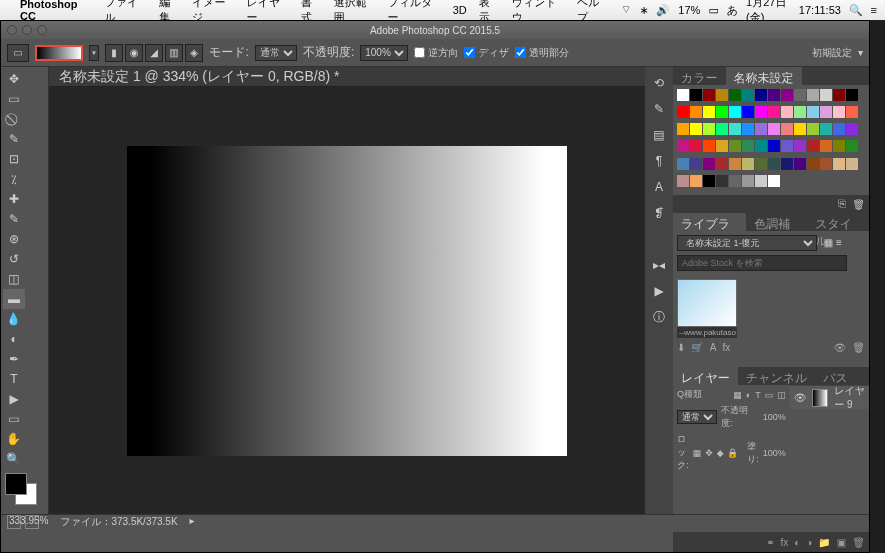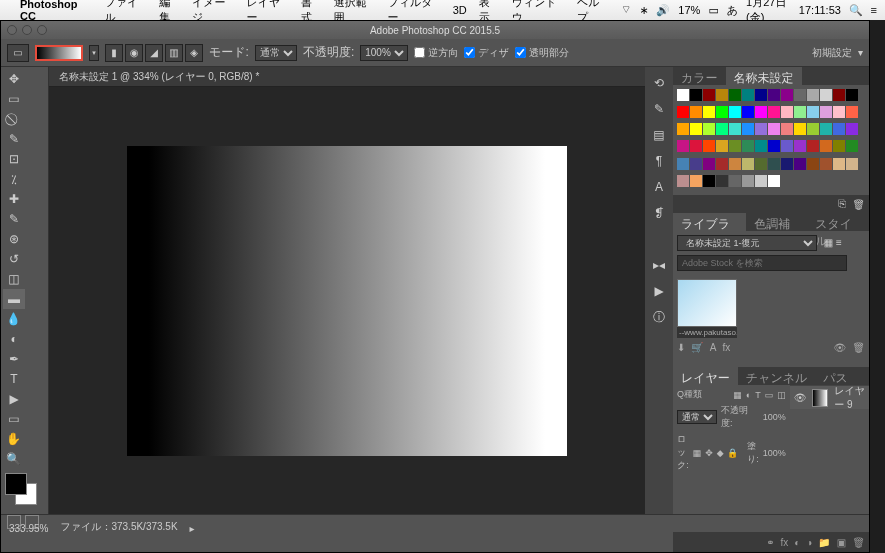--- a/index.html
+++ b/index.html
@@ -24,21 +24,21 @@
 .optbar .spacer{flex:1}
 .main{display:flex;height:447px}
 .tools{width:48px;background:#535353;border-right:1px solid #333;display:flex;flex-wrap:wrap;align-content:flex-start;padding:2px;gap:0}
 .tools .t{width:22px;height:20px;display:flex;align-items:center;justify-content:center;color:#ccc;font-size:12px;cursor:pointer}
 .tools .fgbg{width:40px;height:36px;position:relative;margin-top:4px}
 .tools .fg{position:absolute;width:22px;height:22px;background:#000;border:1px solid #888;top:0;left:2px}
 .tools .bg{position:absolute;width:22px;height:22px;background:#fff;border:1px solid #888;top:10px;left:12px}
 .tools .mini{width:40px;display:flex;gap:4px;margin-top:6px;padding-left:4px}
 .tools .mini span{width:14px;height:14px;border:1px solid #888}
 .doc{flex:1;background:#262626;position:relative}
-.tab{height:20px;background:#3a3a3a;display:flex;align-items:center;padding:0 10px;color:#ccc;font-size:10px;border-bottom:1px solid #222}
+.tab{height:20px;background:#3a3a3a;display:flex;align-items:center;padding:0 10px;color:#ccc;font-size:14px;border-bottom:1px solid #222}
 .canvas-area{position:absolute;top:20px;left:0;right:0;bottom:0;display:flex;align-items:center;justify-content:center;background:#262626}
 .canvas{width:440px;height:310px;background:linear-gradient(90deg,#000 0%,#000 5%,#fff 95%,#fff 100%)}
 .vtools{width:28px;background:#444;display:flex;flex-direction:column;align-items:center;gap:6px;padding-top:6px}
 .vtools span{width:20px;height:20px;color:#ccc;font-size:12px;display:flex;align-items:center;justify-content:center;cursor:pointer}
 .panels{width:196px;background:#535353;display:flex;flex-direction:column}
 .ptabs{height:18px;display:flex;background:#3a3a3a;font-size:12px}
 .ptabs span{padding:3px 8px;color:#999;cursor:pointer}
 .ptabs .active{background:#535353;color:#ddd}
 .swatches{padding:4px;display:flex;flex-wrap:wrap;gap:1px;height:110px;overflow:hidden}
 .sw{width:12px;height:12px;cursor:pointer}
@@ -49,21 +49,21 @@
 .thumb{width:60px;height:48px;background:linear-gradient(135deg,#a8d8f0,#fff);border:1px solid #666;margin-top:4px;position:relative}
 .thumb-lbl{font-size:8px;color:#aaa;background:#333;padding:1px 2px;width:60px;overflow:hidden;white-space:nowrap}
 .lib-icons{display:flex;gap:6px;color:#aaa;margin-top:4px;font-size:10px}
 .layers{flex:1;display:flex;flex-direction:row}
 .lay-opts{padding:3px 4px;display:flex;flex-direction:column;gap:3px}
 .lay-row{display:flex;align-items:center;gap:4px;font-size:9px;color:#bbb}
 .lay-row select{background:#444;color:#ccc;border:1px solid #222;font-size:9px;height:14px;flex:1}
 .layer-item{height:24px;background:#5a5a5a;display:flex;align-items:center;padding:0 4px;gap:6px;border-top:1px solid #444}
 .layer-item .eye{font-size:10px;color:#ccc}
 .layer-thumb{width:24px;height:18px;background:linear-gradient(90deg,#000,#fff);border:1px solid #888}
-.statusbar{height:20px;background:#535353;border-top:1px solid #333;display:flex;align-items:flex-end;padding:0 8px;font-size:10px;color:#ccc;gap:12px}
+.statusbar{height:20px;background:#535353;border-top:1px solid #333;display:flex;align-items:flex-start;padding:0 8px;font-size:10px;color:#ccc;gap:12px}
 .bottom-icons{position:absolute;bottom:0;right:0;width:196px;height:20px;background:#3a3a3a;display:flex;align-items:center;justify-content:flex-end;padding:0 4px;gap:6px;font-size:10px;color:#999}
 </style>
 </head>
 <body>
 
 <div class="menubar">
   <span class="apple"></span>
   <b>Photoshop CC</b>
   <span>ファイル</span>
   <span>編集</span>

